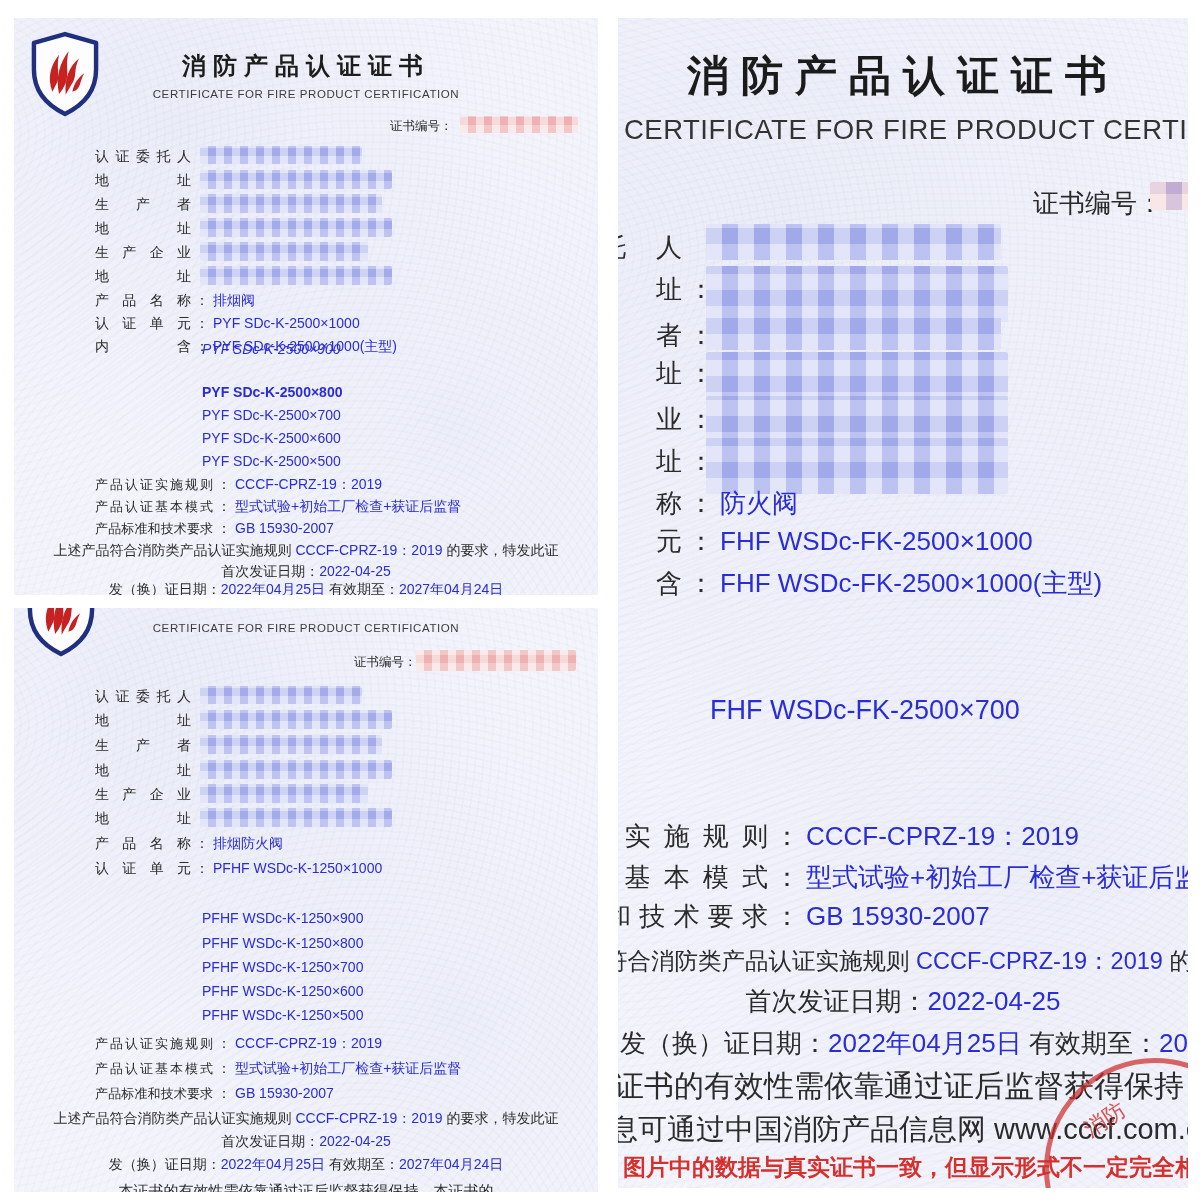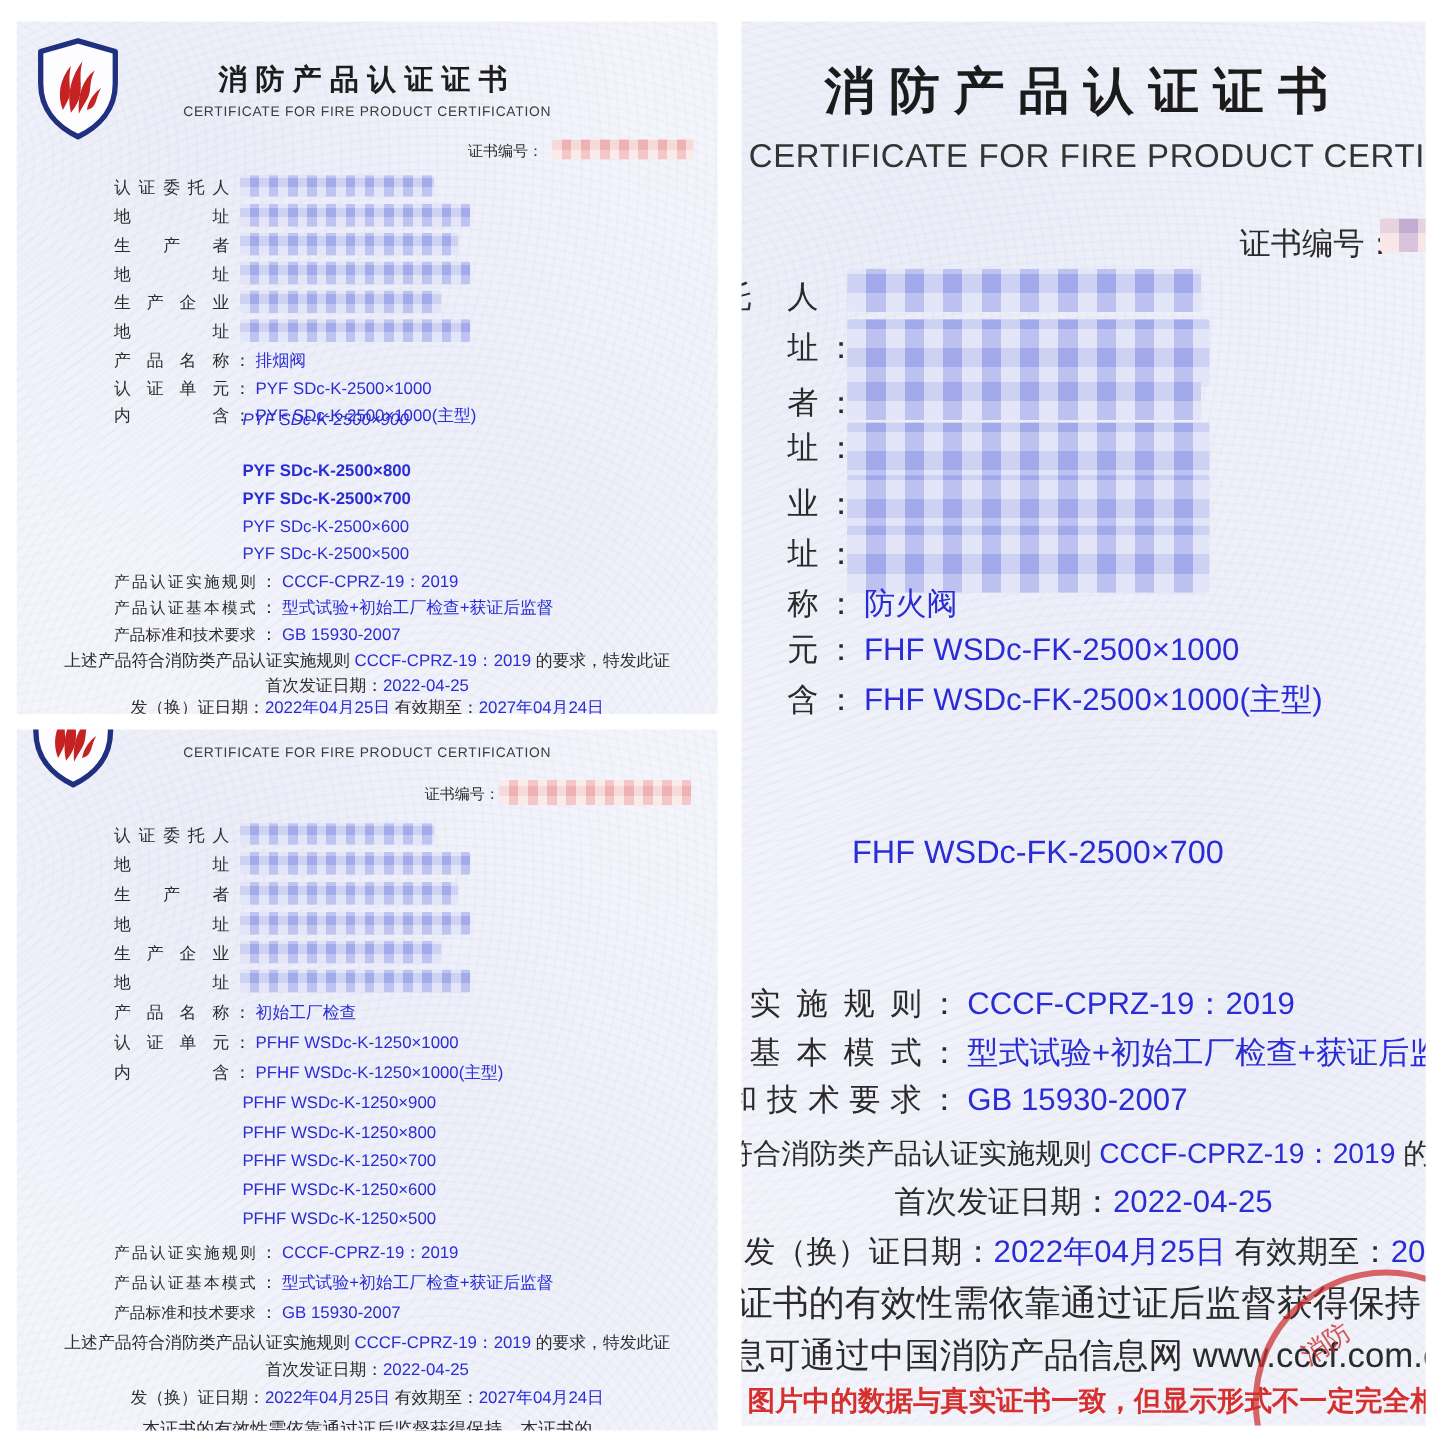--- a/index.html
+++ b/index.html
@@ -102,21 +102,21 @@
 
     <div class="abs s-row" style="left:81px;top:250px;"><span class="lab">地址</span><span class="colon">：</span></div>
     <div class="blurb" style="left:186px;top:248px;width:192px;height:19px;"></div>
 
     <div class="abs s-row" style="left:81px;top:274px;"><span class="lab">产品名称</span><span class="colon">：</span><span class="blue">排烟阀</span></div>
     <div class="abs s-row" style="left:81px;top:297px;"><span class="lab">认证单元</span><span class="colon">：</span><span class="blue">PYF SDc-K-2500×1000</span></div>
     <div class="abs s-row" style="left:81px;top:320px;"><span class="lab">内含</span><span class="colon">：</span><span class="blue">PYF SDc-K-2500×1000(主型)</span></div>
 
     <div class="abs model blue" style="left:188px;top:323px;font-style:italic;">PYF SDc-K-2500×900</div>
     <div class="abs model blue" style="left:188px;top:366px;font-weight:bold;">PYF SDc-K-2500×800</div>
-    <div class="abs model blue" style="left:188px;top:389px;font-weight:bold;">PYF SDc-K-2500×700</div>
+    <div class="abs model blue" style="left:188px;top:389px;">PYF SDc-K-2500×700</div>
     <div class="abs model blue" style="left:188px;top:412px;">PYF SDc-K-2500×600</div>
     <div class="abs model blue" style="left:188px;top:435px;">PYF SDc-K-2500×500</div>
 
     <div class="abs s-row" style="left:81px;top:458px;"><span class="lab8">产品认证实施规则</span><span class="colon">：</span><span class="blue">CCCF-CPRZ-19：2019</span></div>
     <div class="abs s-row" style="left:81px;top:480px;"><span class="lab8">产品认证基本模式</span><span class="colon">：</span><span class="blue">型式试验+初始工厂检查+获证后监督</span></div>
     <div class="abs s-row" style="left:81px;top:502px;"><span class="lab8">产品标准和技术要求</span><span class="colon">：</span><span class="blue">GB 15930-2007</span></div>
 
     <div class="abs s-center" style="top:524px;"><span class="blk">上述产品符合消防类产品认证实施规则</span> <span class="blue">CCCF-CPRZ-19：2019</span> <span class="blk">的要求，特发此证</span></div>
     <div class="abs s-center" style="top:545px;"><span class="blk">首次发证日期：</span><span class="blue">2022-04-25</span></div>
     <div class="abs s-center" style="top:563px;"><span class="blk">发（换）证日期：</span><span class="blue">2022年04月25日</span> <span class="blk">有效期至：</span><span class="blue">2027年04月24日</span></div>
@@ -149,23 +149,22 @@
 
     <div class="abs s-row" style="left:81px;top:154px;"><span class="lab">地址</span><span class="colon">：</span></div>
     <div class="blurb" style="left:186px;top:152px;width:192px;height:19px;"></div>
 
     <div class="abs s-row" style="left:81px;top:178px;"><span class="lab">生产企业</span><span class="colon">：</span></div>
     <div class="blurb" style="left:186px;top:176px;width:168px;height:19px;"></div>
 
     <div class="abs s-row" style="left:81px;top:202px;"><span class="lab">地址</span><span class="colon">：</span></div>
     <div class="blurb" style="left:186px;top:200px;width:192px;height:19px;"></div>
 
-    <div class="abs s-row" style="left:81px;top:227px;"><span class="lab">产品名称</span><span class="colon">：</span><span class="blue">初始工厂检查</span></div>
+    <div class="abs s-row" style="left:81px;top:227px;"><span class="lab">产品名称</span><span class="colon">：</span><span class="blue">排烟防火阀</span></div>
     <div class="abs s-row" style="left:81px;top:252px;"><span class="lab">认证单元</span><span class="colon">：</span><span class="blue">PFHF WSDc-K-1250×1000</span></div>
-    <div class="abs s-row" style="left:81px;top:277px;"><span class="lab">内含</span><span class="colon">：</span><span class="blue">PFHF WSDc-K-1250×1000(主型)</span></div>
 
     <div class="abs model blue" style="left:188px;top:302px;">PFHF WSDc-K-1250×900</div>
     <div class="abs model blue" style="left:188px;top:327px;">PFHF WSDc-K-1250×800</div>
     <div class="abs model blue" style="left:188px;top:351px;">PFHF WSDc-K-1250×700</div>
     <div class="abs model blue" style="left:188px;top:375px;">PFHF WSDc-K-1250×600</div>
     <div class="abs model blue" style="left:188px;top:399px;">PFHF WSDc-K-1250×500</div>
 
     <div class="abs s-row" style="left:81px;top:427px;"><span class="lab8">产品认证实施规则</span><span class="colon">：</span><span class="blue">CCCF-CPRZ-19：2019</span></div>
     <div class="abs s-row" style="left:81px;top:452px;"><span class="lab8">产品认证基本模式</span><span class="colon">：</span><span class="blue">型式试验+初始工厂检查+获证后监督</span></div>
     <div class="abs s-row" style="left:81px;top:477px;"><span class="lab8">产品标准和技术要求</span><span class="colon">：</span><span class="blue">GB 15930-2007</span></div>

